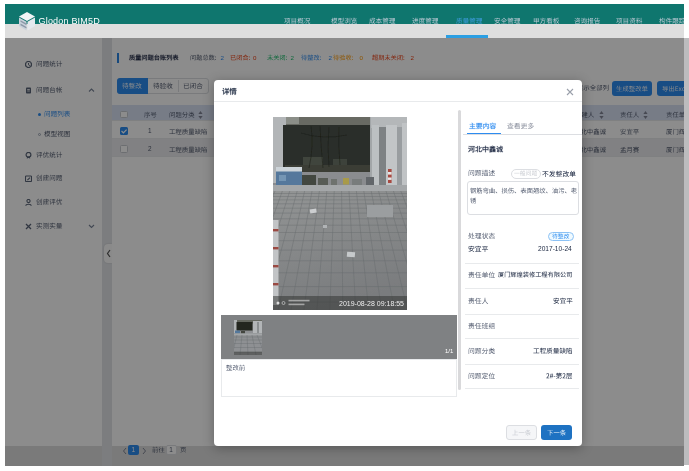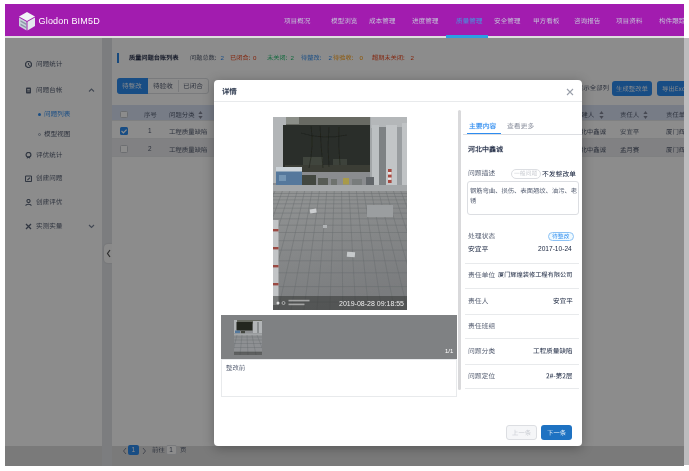--- a/index.html
+++ b/index.html
@@ -160,21 +160,21 @@
       <path id="u9677" d="M79 800V-77H147V732H278C257 665 229 577 200 505C271 425 289 357 289 302C289 271 283 243 268 232C259 226 249 224 237 223C221 222 202 223 179 224C191 205 197 176 198 158C221 157 245 157 265 159C285 162 303 167 317 178C344 198 355 241 355 295C355 357 339 430 267 513C301 593 337 692 366 774L316 803L306 800ZM567 841C518 699 432 567 331 484C349 473 380 450 393 438C455 495 514 572 563 659H790C763 600 725 533 689 487C706 479 730 463 745 452C796 516 855 616 890 700L840 731L828 728H598C613 758 626 789 637 821ZM396 391V-76H467V-26H834V-75H907V417H661V353H834V231H671V169H834V38H467V169H634V232H467V356C531 378 600 405 654 432L598 484C550 453 468 417 396 391Z"></path>
       <path id="u9762" d="M389 334H601V221H389ZM389 395V506H601V395ZM389 160H601V43H389ZM58 774V702H444C437 661 426 614 416 576H104V-80H176V-27H820V-80H896V576H493L532 702H945V774ZM176 43V506H320V43ZM820 43H670V506H820Z"></path>
       <path id="u9875" d="M464 462V281C464 174 421 55 50 -19C66 -35 87 -64 96 -80C485 4 541 143 541 280V462ZM545 110C661 56 812 -27 885 -83L932 -23C854 32 703 111 589 161ZM171 595V128H248V525H760V130H839V595H478C497 630 517 673 535 715H935V785H74V715H449C437 676 419 631 403 595Z"></path>
       <path id="u9879" d="M618 500V289C618 184 591 56 319 -19C335 -34 357 -61 366 -77C649 12 693 158 693 289V500ZM689 91C766 41 864 -31 911 -79L961 -26C913 21 813 90 736 138ZM29 184 48 106C140 137 262 179 379 219L369 284L247 247V650H363V722H46V650H172V225ZM417 624V153H490V556H816V155H891V624H655C670 655 686 692 702 728H957V796H381V728H613C603 694 591 656 578 624Z"></path>
       <path id="u9898" d="M176 615H380V539H176ZM176 743H380V668H176ZM108 798V484H450V798ZM695 530C688 271 668 143 458 77C471 65 488 42 494 27C722 103 751 248 758 530ZM730 186C793 141 870 75 908 33L954 79C914 120 835 183 774 226ZM124 302C119 157 100 37 33 -41C49 -49 77 -68 88 -78C125 -30 149 28 164 98C254 -35 401 -58 614 -58H936C940 -39 952 -9 963 6C905 4 660 4 615 4C495 5 395 11 317 43V186H483V244H317V351H501V410H49V351H252V81C222 105 197 136 178 176C183 214 186 255 188 298ZM540 636V215H603V579H841V219H907V636H719C731 664 744 699 757 733H955V794H499V733H681C672 700 661 664 650 636Z"></path>
       <path id="u9A8C" d="M31 148 47 85C122 106 214 131 304 157L297 215C198 189 101 163 31 148ZM533 530V465H831V530ZM467 362C496 286 523 186 531 121L593 138C584 203 555 301 526 376ZM644 387C661 312 679 212 684 147L746 157C740 222 722 320 702 396ZM107 656C100 548 88 399 75 311H344C331 105 315 24 294 2C286 -8 275 -10 259 -10C240 -10 194 -9 145 -4C156 -22 164 -48 165 -67C213 -70 260 -71 285 -69C315 -66 333 -60 350 -39C382 -7 396 87 412 342C413 351 414 373 414 373L347 372H335C347 480 362 660 372 795H64V730H303C295 610 282 468 270 372H147C156 456 165 565 171 652ZM667 847C605 707 495 584 375 508C389 493 411 463 420 448C514 514 605 608 674 718C744 621 845 517 936 451C944 471 961 503 974 520C881 580 773 686 710 781L732 826ZM435 35V-31H945V35H792C841 127 897 259 938 365L870 382C837 277 776 128 727 35Z"></path>
     </defs>
   </svg>
 <div class="abs" style="left:684px;top:38px;width:5px;height:427px;background:#bcbcbe"></div>
 <div class="abs" id="app" style="left:5px;top:4px;width:679px;height:461.5px;background:#dedede;overflow:hidden">
-    <div class="abs" style="left:0;top:0;width:679px;height:32px;background:#a21caf">
+    <div class="abs" style="left:0;top:0;width:679px;height:20px;background:#0f766e">
       <svg class="abs" style="left:14px;top:8px" width="16" height="19" viewBox="0 0 16 19">
 <path d="M8 0 L16 4.5 L8 9 L0 4.5 Z" fill="#f2f4f6"></path>
 <path d="M0 5.5 L7.5 9.8 L7.5 18.5 L0 14 Z" fill="#c9d2dc"></path>
 <path d="M16 5.5 L8.5 9.8 L8.5 18.5 L16 14 Z" fill="#e4e9ee"></path>
 <path d="M1.5 8.2 L7.5 11.6 L7.5 13.2 L1.5 9.8 Z" fill="#8c99a8"></path>
 <path d="M1.5 11.6 L7.5 15 L7.5 16.6 L1.5 13.2 Z" fill="#8c99a8"></path>
 </svg>
       <div class="abs" style="left:33.5px;top:0;height:34px;line-height:34px;color:#fff;font-size:9px;letter-spacing:.2px">Glodon BIM5D</div>
       <svg style="position:absolute;left:278.8px;top:12.1px;overflow:visible" width="28.4" height="9.9">
         <g fill="#c5cdd9" transform="translate(0,7.26) scale(0.00660,-0.00660)">

